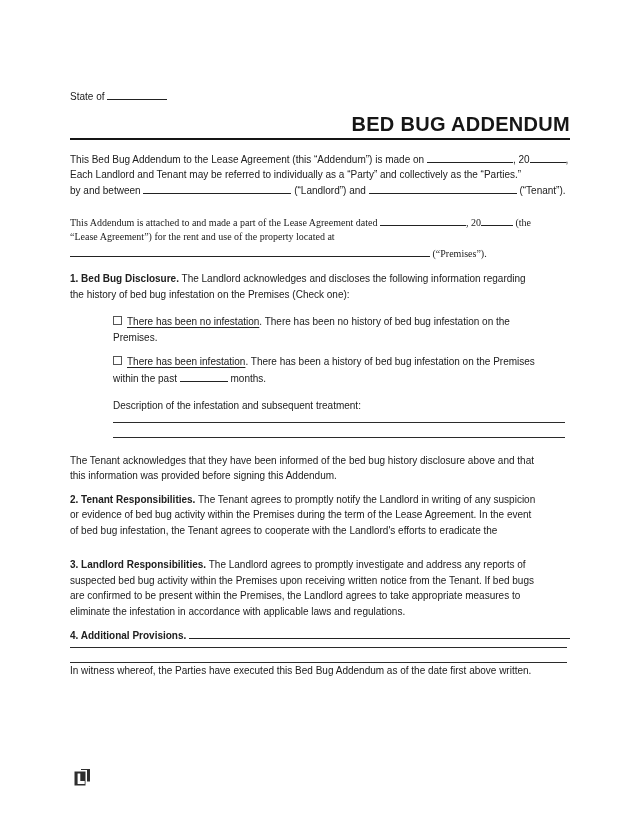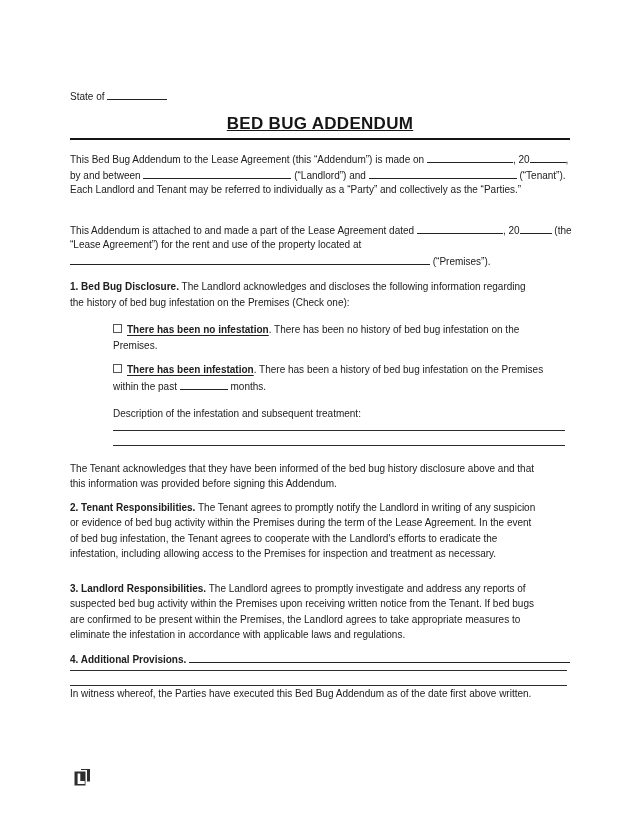--- a/index.html
+++ b/index.html
@@ -3,28 +3,28 @@
 <meta charset="utf-8">
 <style>
   html,body{margin:0;padding:0;}
   body{
     width:640px;height:828px;background:#ffffff;position:relative;overflow:hidden;
     font-family:"Liberation Sans", sans-serif;font-size:10px;line-height:15.5px;color:#202020;
   }
   .page{position:absolute;inset:0;padding:88px 70px 12px 70px;box-sizing:border-box;}
   .ln{height:15.5px;white-space:nowrap;}
   .bold{font-weight:bold;}
-  .uline{text-decoration:underline;text-underline-offset:2px;font-weight:bold;}
+  .uline{text-decoration:underline;text-underline-offset:2px;}
   .blank{display:inline-block;height:11px;border-bottom:1px solid #222;}
   .cbox{display:inline-block;width:7px;height:7px;border:1px solid #555;margin-right:5px;background:#fff;}
   .state-line{line-height:14px;height:14px;}
-  .title{margin:10px 0 0;text-align:center;font-weight:bold;font-size:17px;line-height:24px;letter-spacing:.3px;color:#161616;text-decoration:underline;}
+  .title{margin:10px 0 0;text-align:right;font-weight:bold;font-size:20px;line-height:24px;letter-spacing:.3px;color:#161616;}
   .rule{border:none;border-top:2.5px solid #151515;margin:2px 0 0;}
   .p1{margin-top:11px;}
-  .p2{margin-top:24px;}
+  .p2{margin-top:16px;font-family:Liberation Serif, serif;}
   .s1{margin-top:11px;}
   .indent{margin-left:43px;}
   .cb1{margin-top:12px;}
   .cb2{margin-top:9px;}
   .desc{margin-top:13px;}
   .fill-line{height:0;border-top:1.5px solid #2b2b2b;}
   .desc-line{width:452px;margin-left:43px;}
   .dl1{margin-top:8px;}
   .dl2{margin-top:14px;}
   .ack{margin-top:15px;}
@@ -44,22 +44,22 @@
 
 <div class="page">
 
   <div class="ln state-line"><span>State of </span><span class="blank" style="width: 60px;"></span></div>
 
   <div class="title">BED BUG ADDENDUM</div>
   <hr class="rule">
 
   <div class="p1">
     <div class="ln"><span>This Bed Bug Addendum to the Lease Agreement (this “Addendum”) is made on </span><span class="blank" style="width: 86px;"></span><span>, 20</span><span class="blank" style="width: 36px;"></span><span>,</span></div>
+    <div class="ln"><span>Each Landlord and Tenant may be referred to individually as a “Party” and collectively as the “Parties.”</span></div>
     <div class="ln"><span>by and between </span><span class="blank" style="width: 148px;"></span><span> (“Landlord”) and </span><span class="blank" style="width: 148px;"></span><span> (“Tenant”).</span></div>
-    <div class="ln"><span>Each Landlord and Tenant may be referred to individually as a “Party” and collectively as the “Parties.”</span></div>
   </div>
 
   <div class="p2">
     <div class="ln"><span>This Addendum is attached to and made a part of the Lease Agreement dated </span><span class="blank" style="width: 86px;"></span><span>, 20</span><span class="blank" style="width: 32px;"></span><span> (the</span></div>
     <div class="ln"><span>“Lease Agreement”) for the rent and use of the property located at</span></div>
     <div class="ln"><span class="blank" style="width: 360px;"></span><span> (“Premises”).</span></div>
   </div>
 
   <div class="s1">
     <div class="ln"><span class="bold">1. Bed Bug Disclosure.</span><span> The Landlord acknowledges and discloses the following information regarding</span></div>
@@ -84,21 +84,20 @@
 
   <div class="ack">
     <div class="ln"><span>The Tenant acknowledges that they have been informed of the bed bug history disclosure above and that</span></div>
     <div class="ln"><span>this information was provided before signing this Addendum.</span></div>
   </div>
 
   <div class="s2">
     <div class="ln"><span class="bold">2. Tenant Responsibilities.</span><span> The Tenant agrees to promptly notify the Landlord in writing of any suspicion</span></div>
     <div class="ln"><span>or evidence of bed bug activity within the Premises during the term of the Lease Agreement. In the event</span></div>
     <div class="ln"><span>of bed bug infestation, the Tenant agrees to cooperate with the Landlord's efforts to eradicate the</span></div>
-    <div class="ln"><span>infestation, including allowing access to the Premises for inspection and treatment as necessary.</span></div>
   </div>
 
   <div class="s3">
     <div class="ln"><span class="bold">3. Landlord Responsibilities.</span><span> The Landlord agrees to promptly investigate and address any reports of</span></div>
     <div class="ln"><span>suspected bed bug activity within the Premises upon receiving written notice from the Tenant. If bed bugs</span></div>
     <div class="ln"><span>are confirmed to be present within the Premises, the Landlord agrees to take appropriate measures to</span></div>
     <div class="ln"><span>eliminate the infestation in accordance with applicable laws and regulations.</span></div>
   </div>
 
   <div class="s4">

